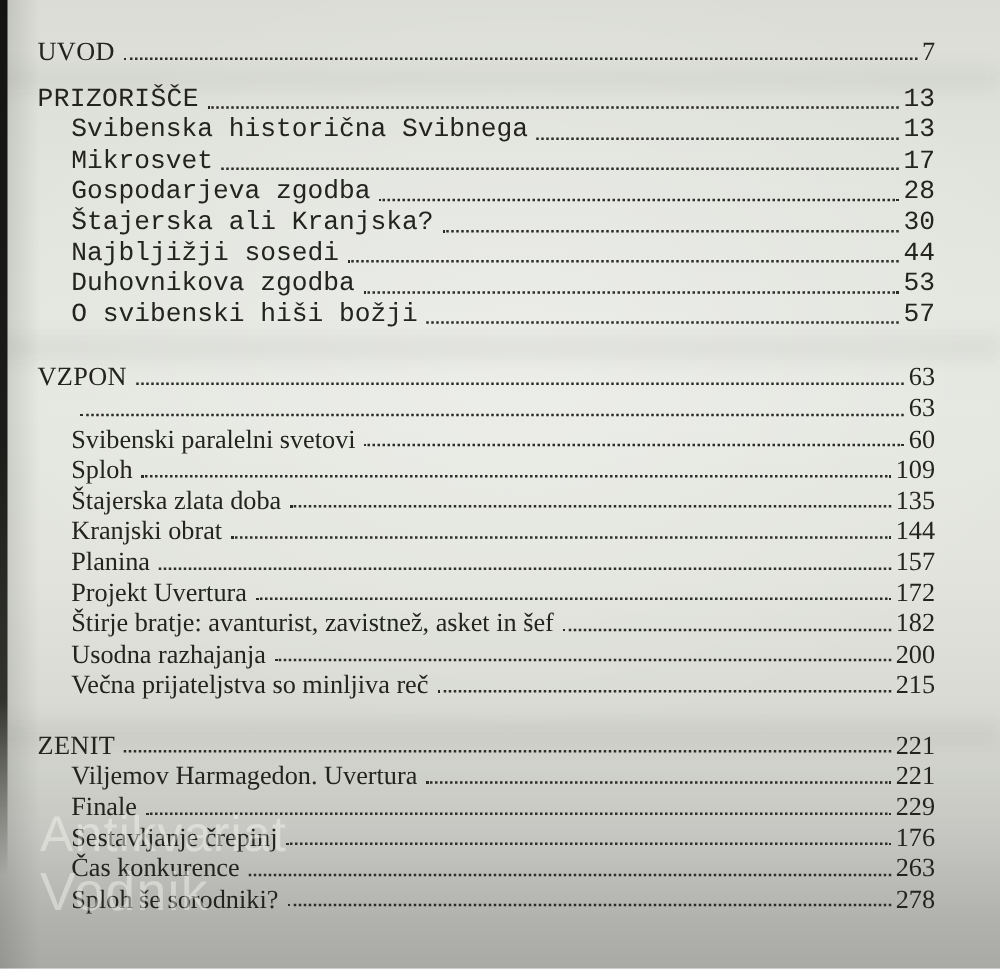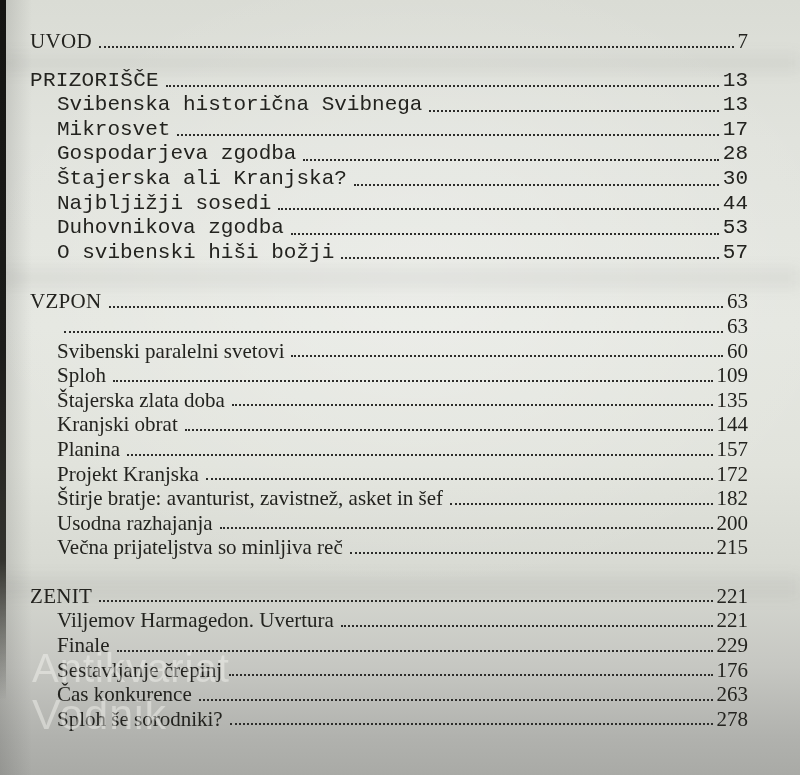--- a/index.html
+++ b/index.html
@@ -172,21 +172,21 @@
           <span class="title">Kranjski obrat</span>
           <span class="leader"></span>
           <span class="pagenum">144</span>
         </div>
         <div class="row entry-row">
           <span class="title">Planina</span>
           <span class="leader"></span>
           <span class="pagenum">157</span>
         </div>
         <div class="row entry-row">
-          <span class="title">Projekt Kranjska</span>
+          <span class="title">Projekt Uvertura</span>
           <span class="leader"></span>
           <span class="pagenum">172</span>
         </div>
         <div class="row entry-row">
           <span class="title">Štirje bratje: avanturist, zavistnež, asket in šef</span>
           <span class="leader"></span>
           <span class="pagenum">182</span>
         </div>
         <div class="row entry-row">
           <span class="title">Usodna razhajanja</span>

